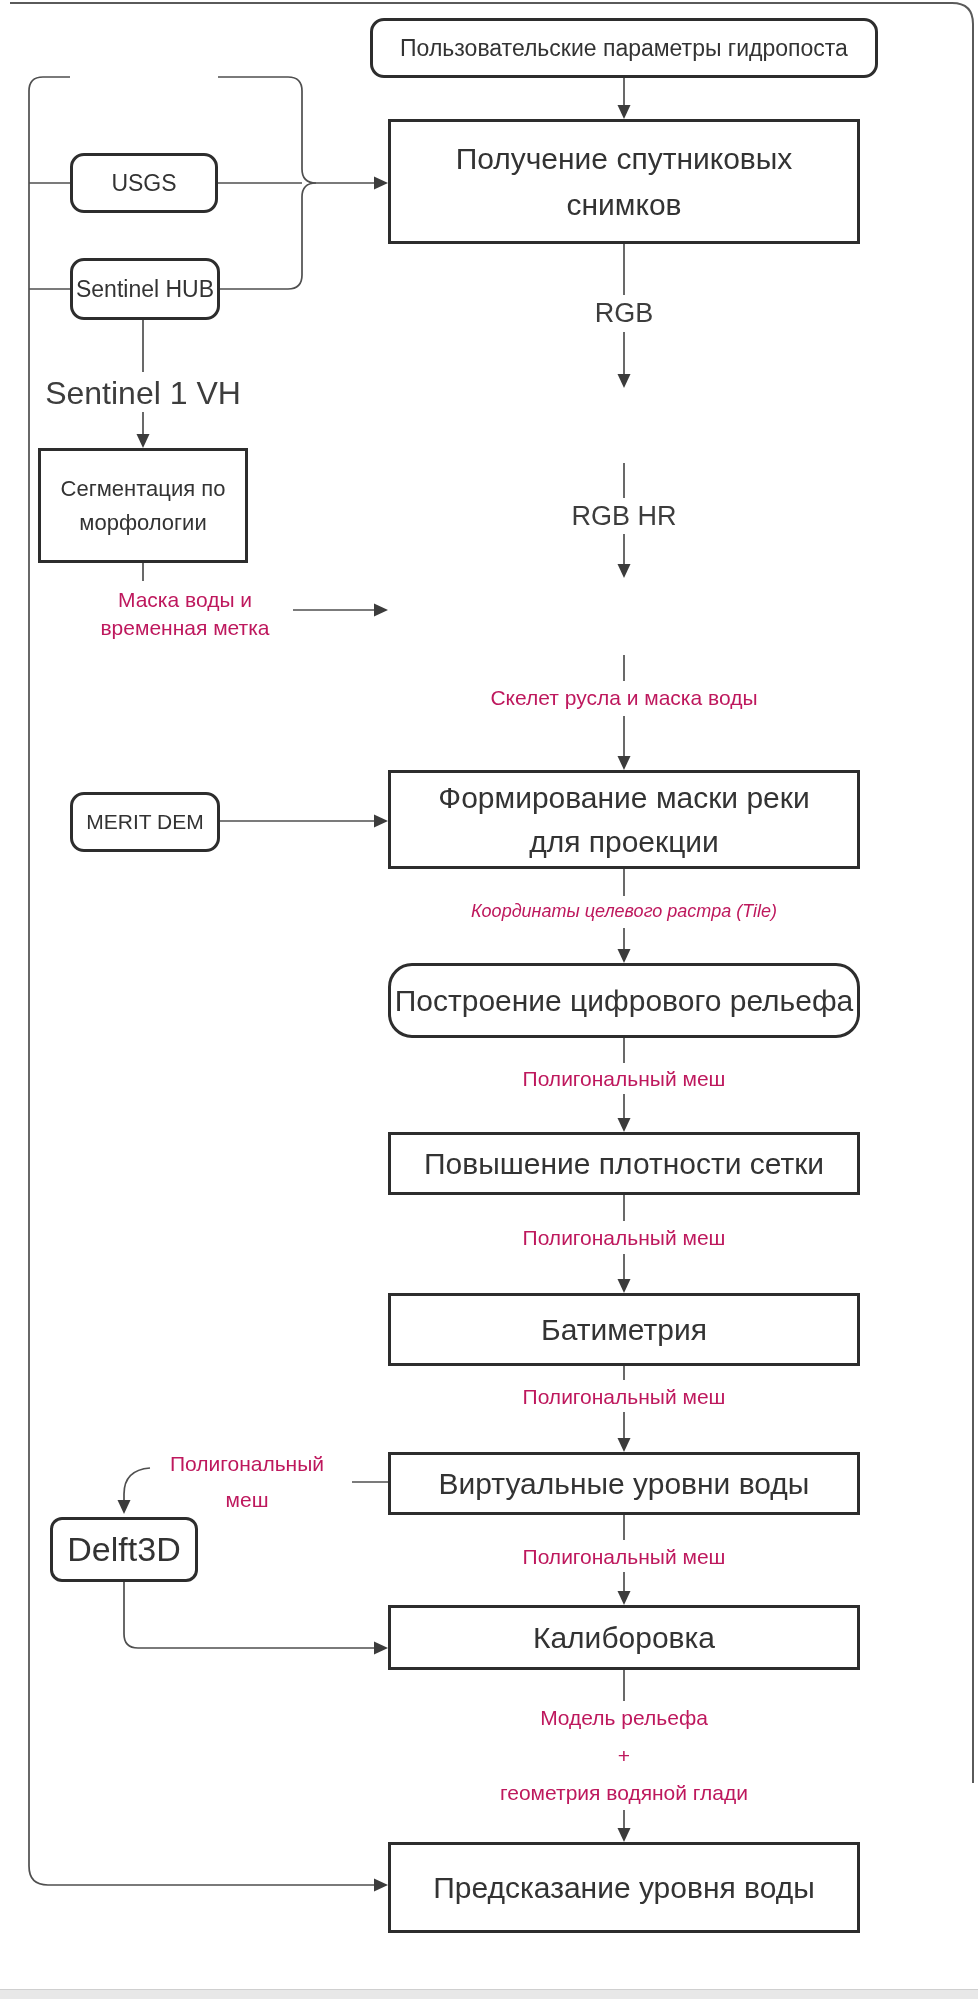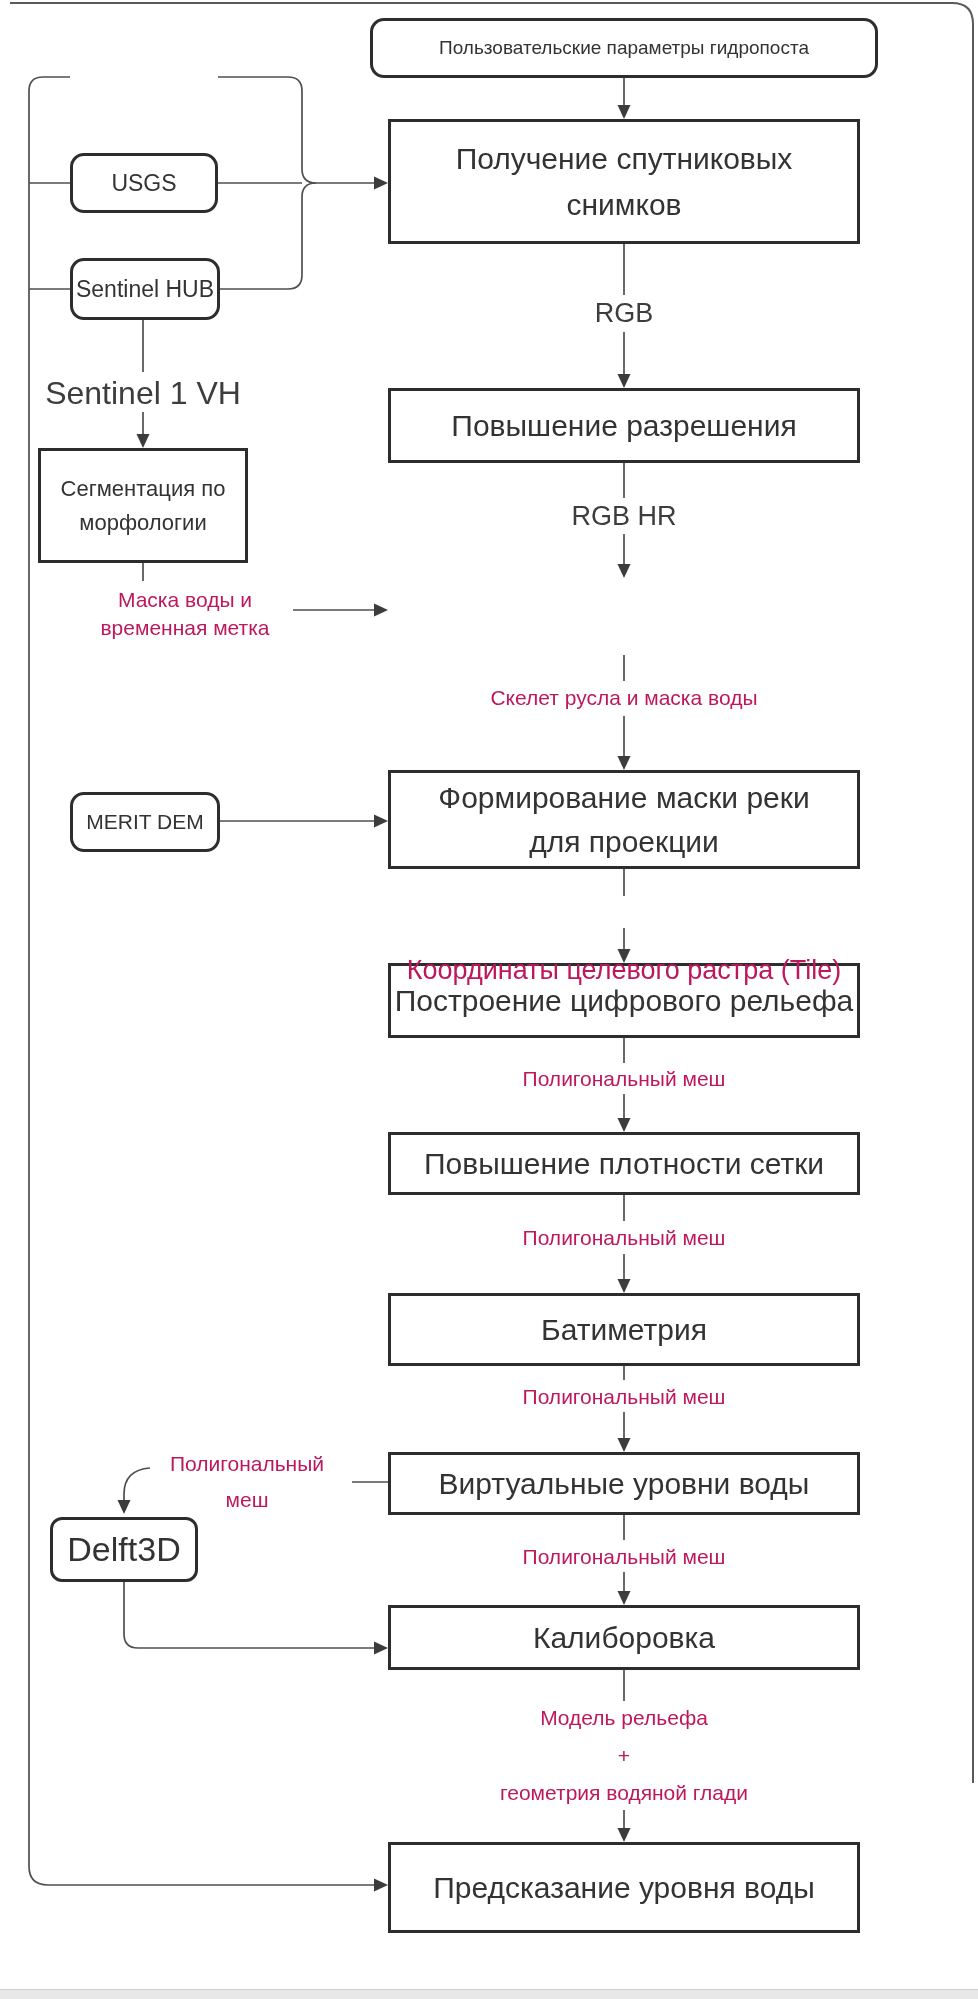--- a/index.html
+++ b/index.html
@@ -90,21 +90,21 @@
     <polygon class="tri" points="388,821 374,814.5 374,827.5"></polygon>
 
     <path class="edge" d="M388 1482 H352"></path>
     <path class="edge" d="M150 1468 Q124 1470 124 1494 V1500"></path>
     <polygon class="tri" points="124,1514 117.5,1500 130.5,1500"></polygon>
 
     <path class="edge" d="M124 1582 V1634 Q124 1648 138 1648 H374"></path>
     <polygon class="tri" points="388,1648 374,1641.5 374,1654.5"></polygon>
   </svg>
 
-  <div class="node rbox" style="left:370px;top:18px;width:508px;height:60px;font-size:19px;">
+  <div class="node rbox" style="left:370px;top:18px;width:508px;height:60px;font-size:23px;">
     <span>Пользовательские параметры гидропоста</span>
   </div>
 
 
   <div class="node rbox" style="left:70px;top:153px;width:148px;height:60px;font-size:23px;">
     <span>USGS</span>
   </div>
 
   <div class="node rbox" style="left:70px;top:258px;width:150px;height:62px;font-size:23px;">
     <span>Sentinel HUB</span>
@@ -135,31 +135,28 @@
 
   <div class="node rbox" style="left:50px;top:1517px;width:148px;height:65px;font-size:34px;border-radius:12px;">
     <span>Delft3D</span>
   </div>
 
   <div class="node box mainfont" style="left:388px;top:119px;width:472px;height:125px;">
     <span>Получение спутниковых</span>
     <span>снимков</span>
   </div>
 
-  <div class="node box mainfont" style="left:388px;top:388px;width:472px;height:75px;">
-    <span>Повышение разрешения</span>
-  </div>
 
 
   <div class="node box mainfont" style="left:388px;top:770px;width:472px;height:99px;line-height:44px;">
     <span>Формирование маски реки</span>
     <span>для проекции</span>
   </div>
 
-  <div class="node box mainfont" style="left:388px;top:963px;width:472px;height:75px;">
+  <div class="node box mainfont" style="left:388px;top:963px;width:472px;height:75px;border-radius:24px;">
     <span>Построение цифрового рельефа</span>
   </div>
 
   <div class="node box mainfont" style="left:388px;top:1132px;width:472px;height:63px;">
     <span>Повышение плотности сетки</span>
   </div>
 
   <div class="node box mainfont" style="left:388px;top:1293px;width:472px;height:73px;">
     <span>Батиметрия</span>
   </div>
@@ -181,21 +178,21 @@
   </div>
 
   <div class="lbl" style="left:388px;top:501px;width:472px;font-size:27px;color:#3d3d3d;">
     <span>RGB HR</span>
   </div>
 
   <div class="lbl" style="left:388px;top:686px;width:472px;font-size:21px;">
     <span>Скелет русла и маска воды</span>
   </div>
 
-  <div class="lbl" style="left:388px;top:955px;width:472px;font-size:27px;">
+  <div class="lbl" style="left:388px;top:901px;width:472px;font-size:18px;font-style:italic;">
     <span>Координаты целевого растра (Tile)</span>
   </div>
 
   <div class="lbl" style="left:388px;top:1067px;width:472px;font-size:21px;">
     <span>Полигональный меш</span>
   </div>
 
   <div class="lbl" style="left:388px;top:1226px;width:472px;font-size:21px;">
     <span>Полигональный меш</span>
   </div>

